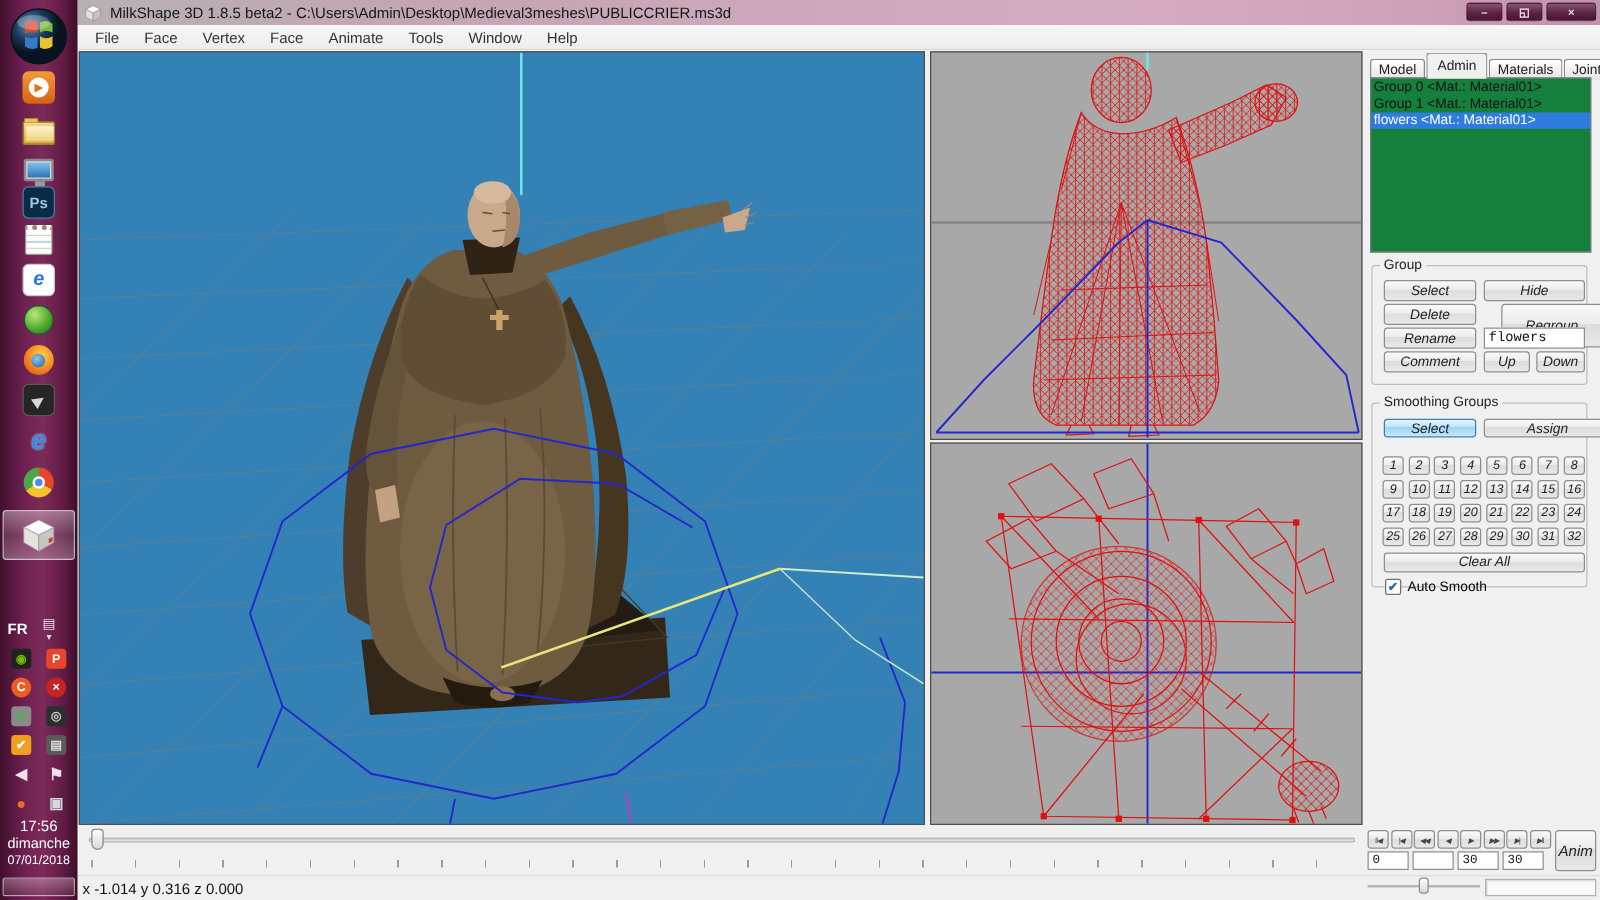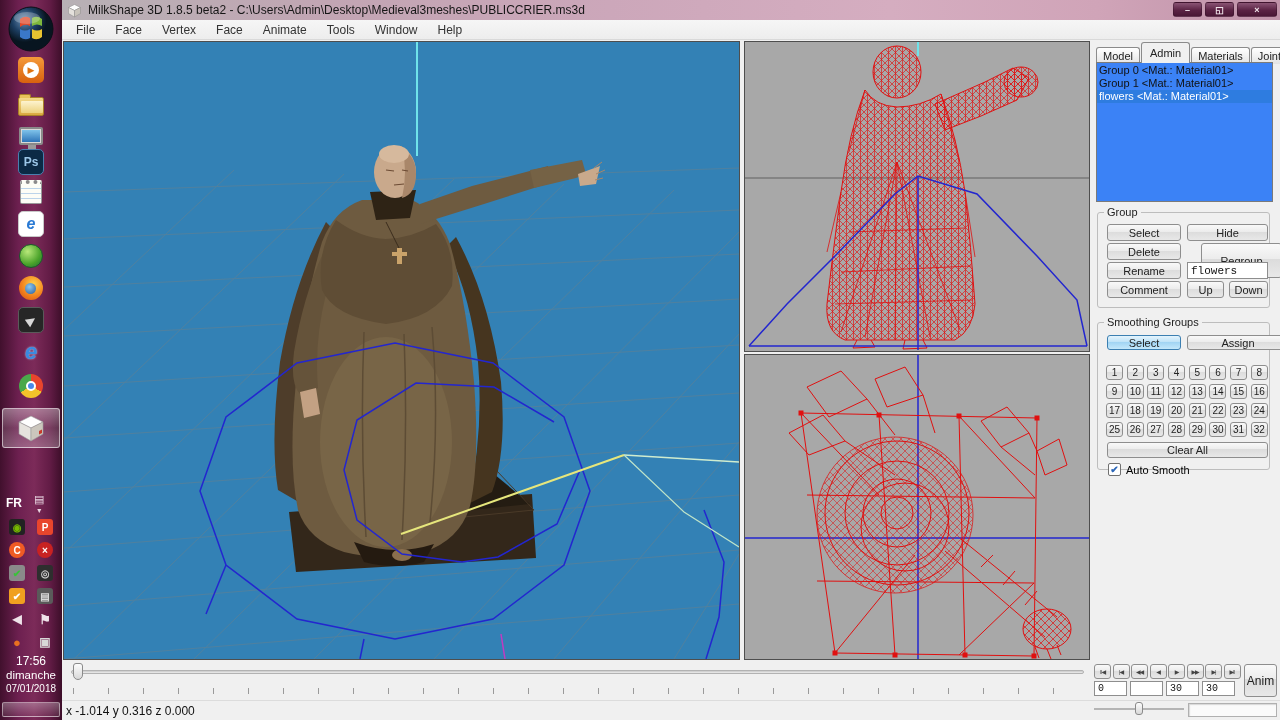--- a/index.html
+++ b/index.html
@@ -43,27 +43,27 @@
   #vp-front { left:744px; top:41px;  width:346px; height:311px; background:#a8a8a8; }
   #vp-top   { left:744px; top:354px; width:346px; height:306px; background:#a8a8a8; }
 
   
   #panel { position:absolute; left:1094px; top:40px; width:186px; height:620px; background:#f0f0f0; font-size:11px; }
   #tabstrip { position:absolute; left:2px; top:2px; height:20px; white-space:nowrap; }
   .tab { position:relative; display:inline-block; top:3px; padding:2px 6px 2px; font-size:11px; color:#222;
     border:1px solid #8b8b8b; border-bottom:none; border-radius:3px 3px 0 0;
     background:linear-gradient(#ffffff,#e3e3e3); margin-right:1px; }
   .tab.active { top:0; padding:4px 8px 4px; background:#f0f0f0; z-index:2; }
-  #group-list { position:absolute; left:2px; top:22px; width:177px; height:140px; background:#3b82f6; border:1px solid #7a7a7a; padding-top:1px; }
+  #group-list { position:absolute; left:2px; top:22px; width:177px; height:140px; background:#15803d; border:1px solid #7a7a7a; padding-top:1px; }
   .list-item { font-size:11px; line-height:13px; padding-left:2px; color:#111; white-space:nowrap; overflow:hidden; }
   .list-item.selected { background:#2e7ce0; color:#fff; }
   .groupbox { position:absolute; border:1px solid #bdbdbd; border-radius:3px; }
   .gb-label { position:absolute; top:-7px; left:6px; background:#f0f0f0; padding:0 3px; font-size:11px; color:#222; }
   .btn { position:absolute; border:1px solid #8e8e8e; border-radius:3px; font-size:11px; color:#222;
-    background:linear-gradient(#f9f9f9,#ececec 45%,#dcdcdc 46%,#e8e8e8); display:flex; align-items:center; justify-content:center; }
+    background:linear-gradient(#f9f9f9,#ececec 45%,#dcdcdc 46%,#e8e8e8); display:flex; align-items:center; justify-content:center;font-style:italic; }
   .btn.blue { background:linear-gradient(#e4f4fd,#bfe3f8 45%,#9fd3f3 46%,#c4e8fb); border-color:#3c7fb1; }
   .field { position:absolute; background:#fff; border:1px solid #8e8e8e; font-size:11px; padding:0 3px;
     font-family:Liberation Mono, monospace; color:#111; }
   #numgrid { position:absolute; left:8px; top:42px; width:162px; display:grid; grid-template-columns:repeat(8,17px);
     grid-auto-rows:15px; gap:4px 3.7px; }
   .numbtn { position:static; font-size:10px; }
   #autosmooth-row { position:absolute; left:10px; top:128px; display:flex; align-items:center; gap:5px; }
   #autosmooth-box { width:13px; height:13px; background:#fff; border:1px solid #707070; border-radius:2px;
     font-size:10px; color:#2c67b8; display:flex; align-items:center; justify-content:center; font-weight:bold; }
 

